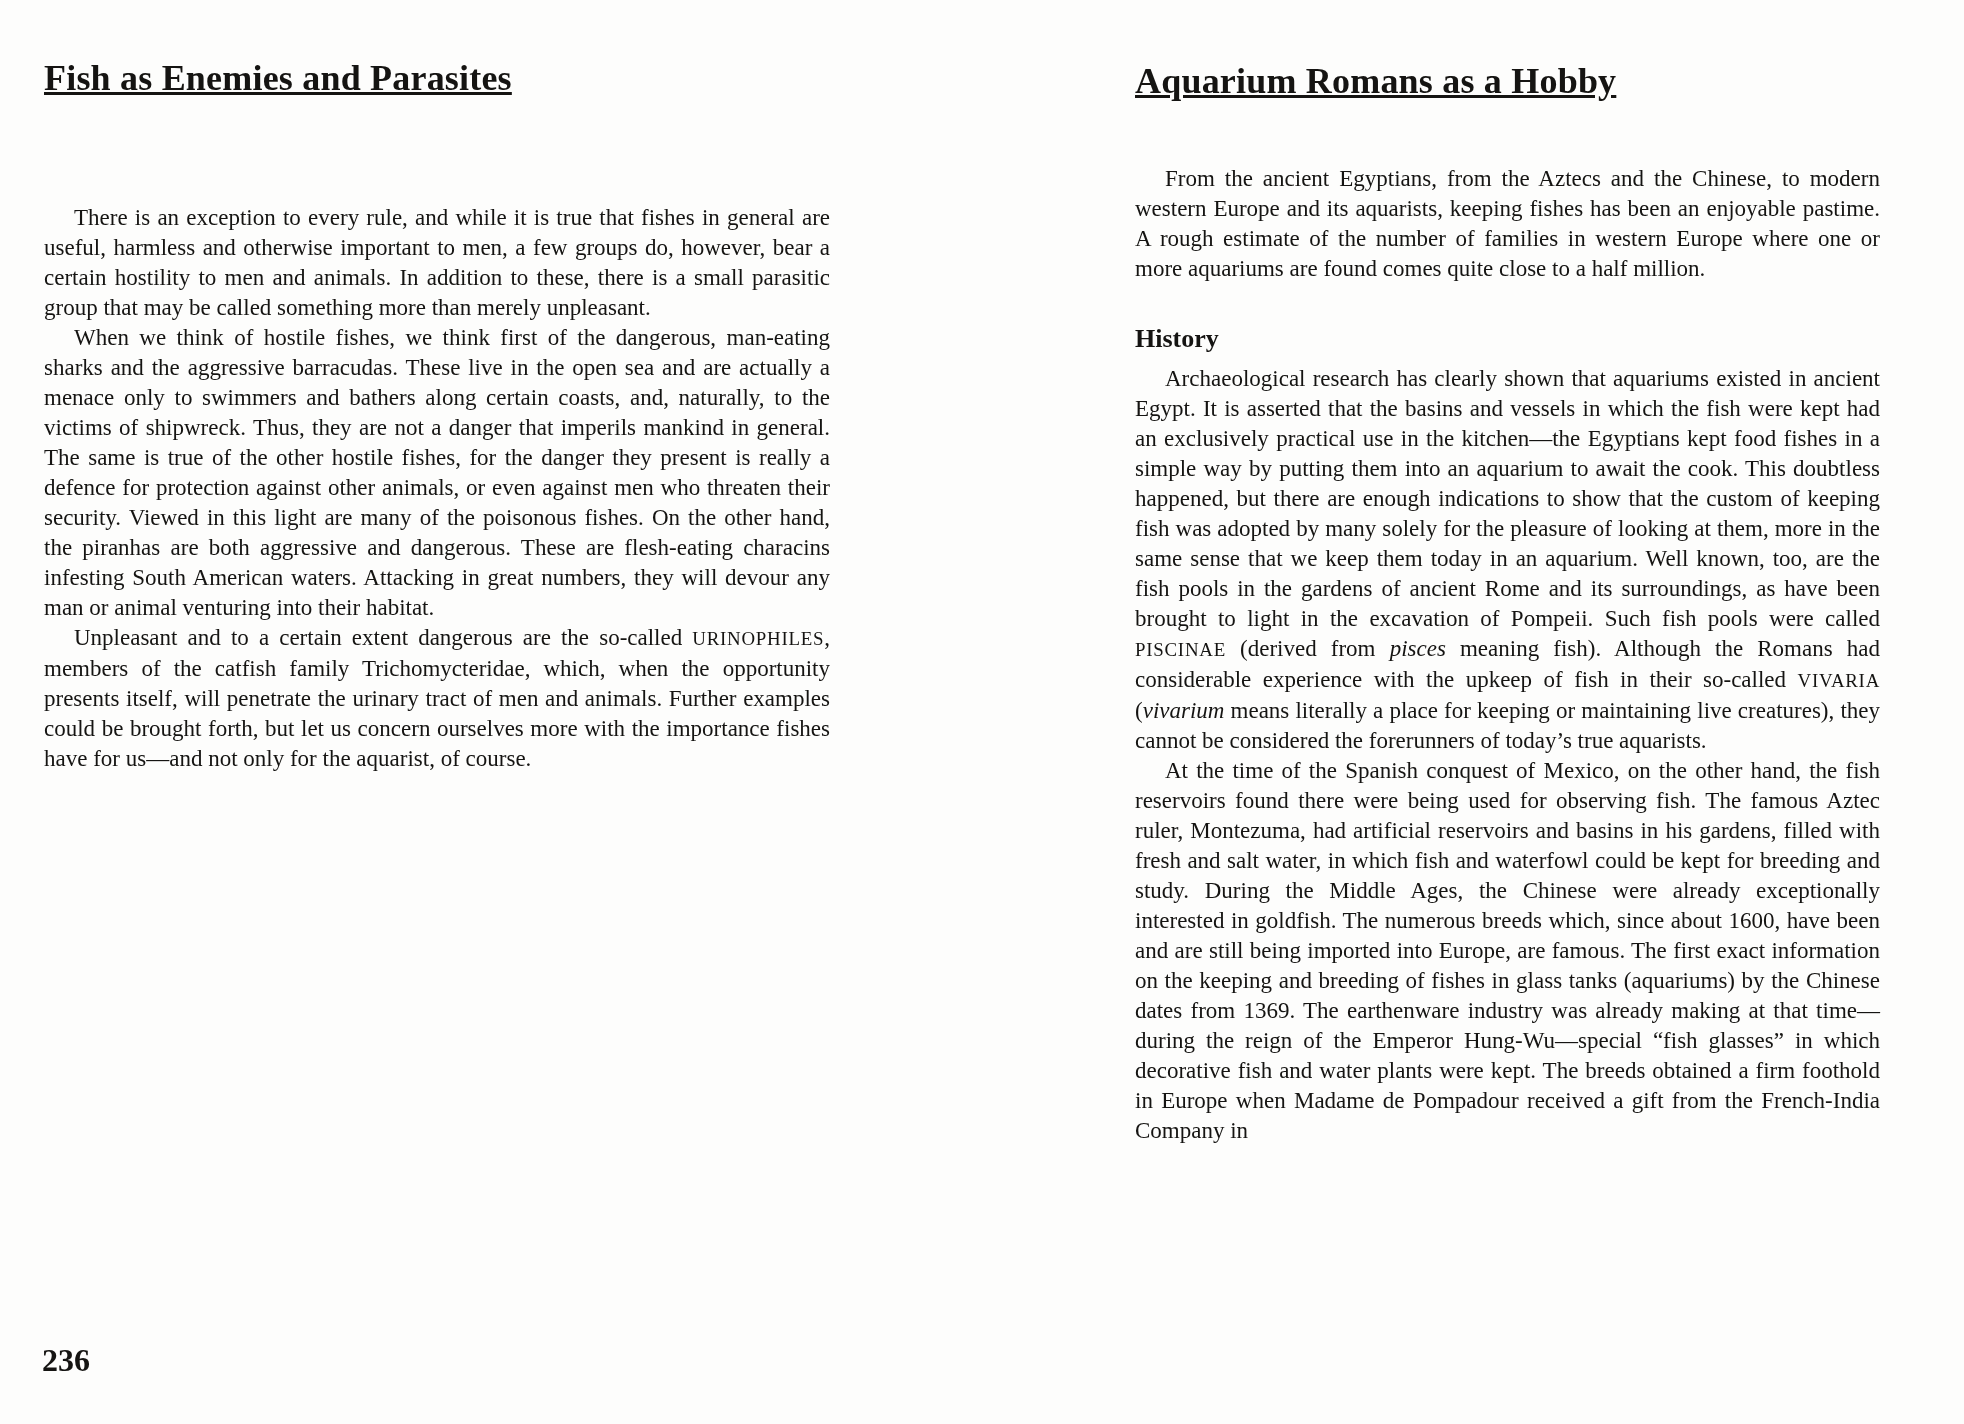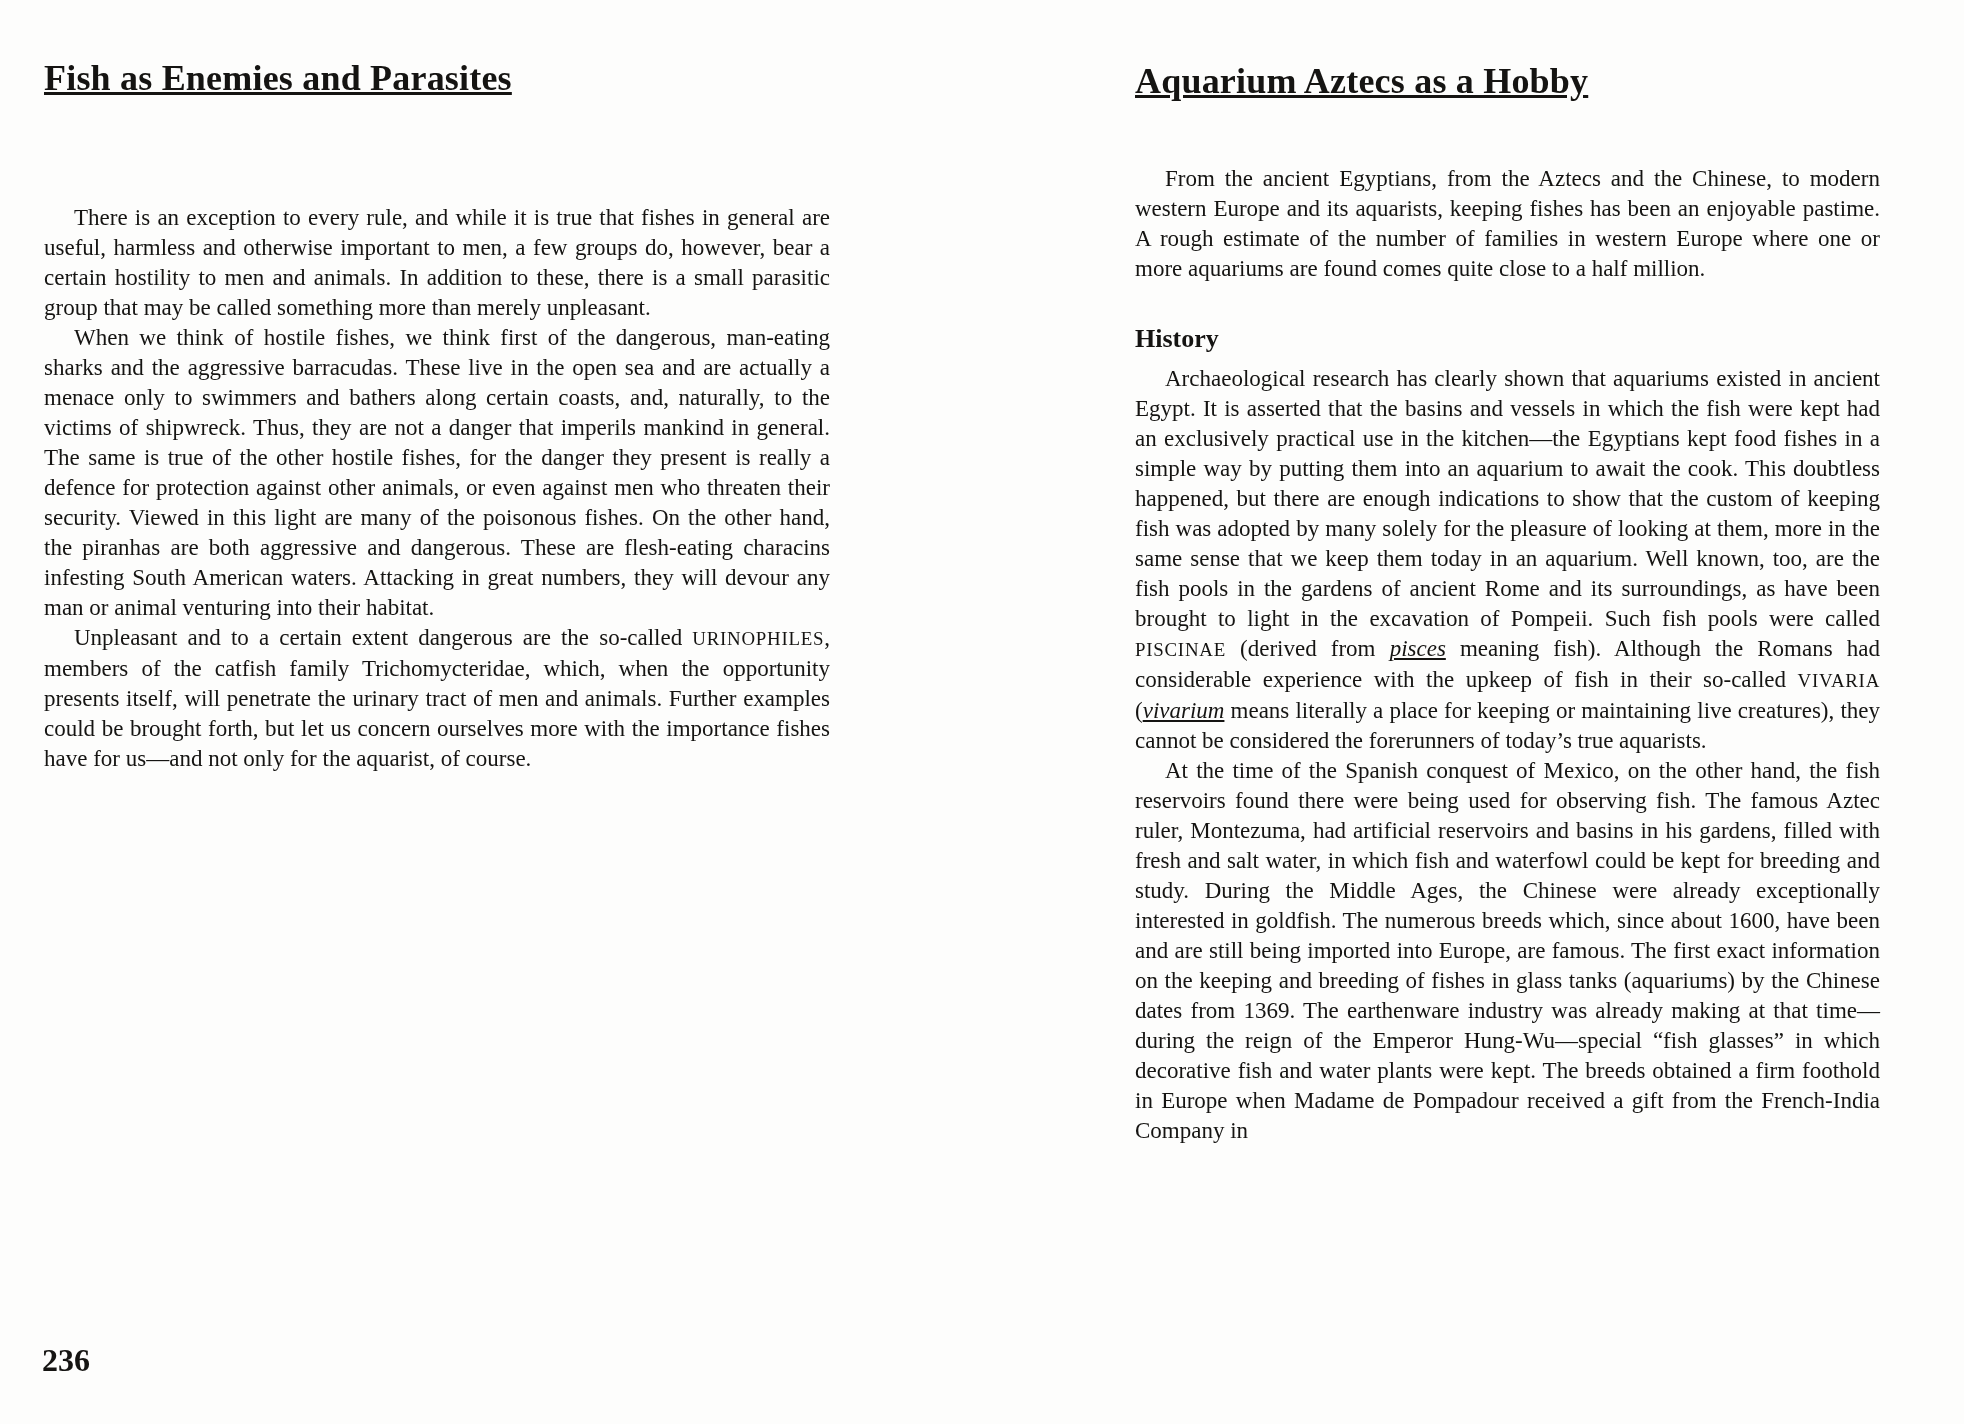--- a/index.html
+++ b/index.html
@@ -53,21 +53,21 @@
     font-size: 26px;
     line-height: 34px;
     font-weight: bold;
   }
   .body-text-section { margin-top: 2px; }
   .sc {
     
     font-size: 0.82em;
     letter-spacing: 0.04em;
   }
-  .i { font-style: italic; text-decoration: underline; }
+  .i { font-style: italic; }
   .page-number {
     position: absolute;
     font-size: 32px;
     line-height: 30px;
     font-weight: bold;
   }
   .page-number-left  { left: 42px;  top: 1345px; }
   .page-number-right { left: 1993px; top: 1350px; }
 </style>
 </head>
@@ -76,21 +76,21 @@
 <div class="page page-left">
   <h1 class="chapter-title">Fish as Enemies and Parasites</h1>
   <div class="body-text">
       <p><span>There is an exception to every rule, and while it is true that fishes in general are useful, harmless and otherwise important to men, a few groups do, however, bear a certain hostility to men and animals. In addition to these, there is a small parasitic group that may be called something more than merely unpleasant.</span></p>
       <p><span>When we think of hostile fishes, we think first of the dangerous, man-eating sharks and the aggressive barracudas. These live in the open sea and are actually a menace only to swimmers and bathers along certain coasts, and, naturally, to the victims of shipwreck. Thus, they are not a danger that imperils mankind in general. The same is true of the other hostile fishes, for the danger they present is really a defence for protection against other animals, or even against men who threaten their security. Viewed in this light are many of the poisonous fishes. On the other hand, the piranhas are both aggressive and dangerous. These are flesh-eating characins infesting South American waters. Attacking in great numbers, they will devour any man or animal venturing into their habitat.</span></p>
       <p><span>Unpleasant and to a certain extent dangerous are the so-called </span><span class="sc">URINOPHILES</span><span>, members of the catfish family Trichomycteridae, which, when the opportunity presents itself, will penetrate the urinary tract of men and animals. Further examples could be brought forth, but let us concern ourselves more with the importance fishes have for us—and not only for the aquarist, of course.</span></p>
     </div>
 </div>
 
 <div class="page page-right">
-  <h1 class="chapter-title">Aquarium Aztecs as a Hobby</h1>
+  <h1 class="chapter-title">Aquarium Romans as a Hobby</h1>
   <div class="body-text body-text-intro">
       <p><span>From the ancient Egyptians, from the Aztecs and the Chinese, to modern western Europe and its aquarists, keeping fishes has been an enjoyable pastime. A rough estimate of the number of families in western Europe where one or more aquariums are found comes quite close to a half million.</span></p>
     </div>
   <h2 class="section-heading">History</h2>
   <div class="body-text body-text-section">
       <p><span>Archaeological research has clearly shown that aquariums existed in ancient Egypt. It is asserted that the basins and vessels in which the fish were kept had an exclusively practical use in the kitchen—the Egyptians kept food fishes in a simple way by putting them into an aquarium to await the cook. This doubtless happened, but there are enough indications to show that the custom of keeping fish was adopted by many solely for the pleasure of looking at them, more in the same sense that we keep them today in an aquarium. Well known, too, are the fish pools in the gardens of ancient Rome and its surroundings, as have been brought to light in the excavation of Pompeii. Such fish pools were called </span><span class="sc">PISCINAE</span><span> (derived from </span><span class="i">pisces</span><span> meaning fish). Although the Romans had considerable experience with the upkeep of fish in their so-called </span><span class="sc">VIVARIA</span><span> (</span><span class="i">vivarium</span><span> means literally a place for keeping or maintaining live creatures), they cannot be considered the forerunners of today’s true aquarists.</span></p>
       <p><span>At the time of the Spanish conquest of Mexico, on the other hand, the fish reservoirs found there were being used for observing fish. The famous Aztec ruler, Montezuma, had artificial reservoirs and basins in his gardens, filled with fresh and salt water, in which fish and waterfowl could be kept for breeding and study. During the Middle Ages, the Chinese were already exceptionally interested in goldfish. The numerous breeds which, since about 1600, have been and are still being imported into Europe, are famous. The first exact information on the keeping and breeding of fishes in glass tanks (aquariums) by the Chinese dates from 1369. The earthenware industry was already making at that time—during the reign of the Emperor Hung-Wu—special “fish glasses” in which decorative fish and water plants were kept. The breeds obtained a firm foothold in Europe when Madame de Pompadour received a gift from the French-India Company in</span></p>
     </div>
 </div>
 

